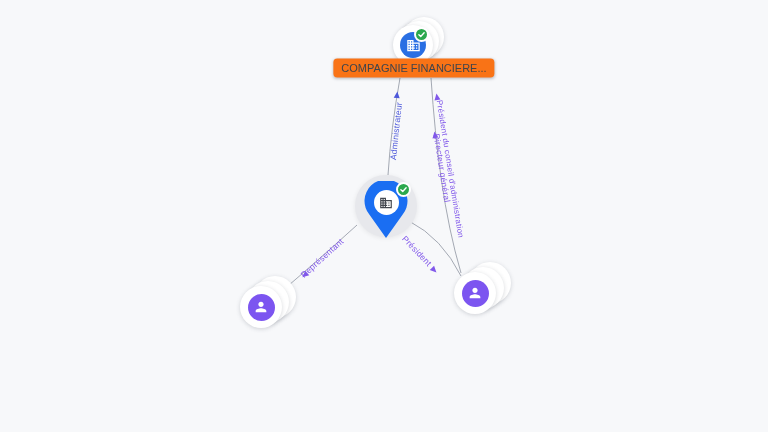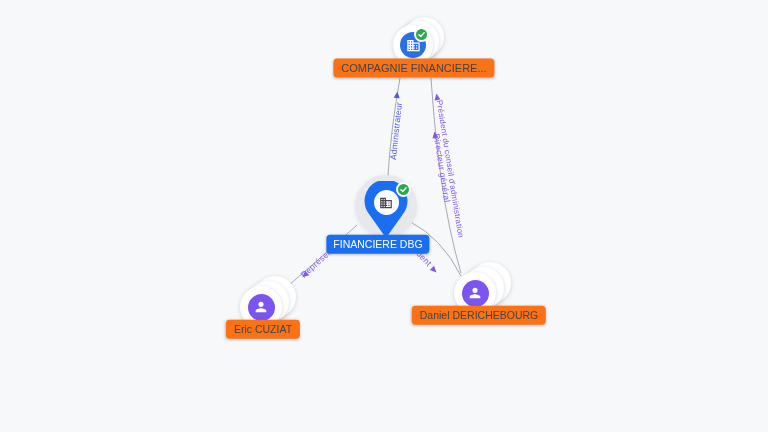--- a/index.html
+++ b/index.html
@@ -115,17 +115,14 @@
     <div class="sc c42" style="left:-13px;top:-26px;"></div>
     <div class="sc c42" style="left:-21px;top:-21px;"></div>
     <div class="avatar person">
       <svg width="16" height="16" viewBox="0 0 24 24">
         <path fill="#ffffff" d="M12 12c2.21 0 4-1.79 4-4s-1.79-4-4-4-4 1.79-4 4 1.79 4 4 4zm0 2c-2.67 0-8 1.34-8 4v2h16v-2c0-2.66-5.33-4-8-4z"></path>
       </svg>
     </div>
   </div>
 
   <div class="pill p-compagnie">COMPAGNIE FINANCIERE...</div>
-  <div class="pill selected p-dbg">FINANCIERE DBG</div>
-  <div class="pill p-eric">Eric CUZIAT</div>
-  <div class="pill p-daniel">Daniel DERICHEBOURG</div>
 
 </div>
 
 </body></html>

